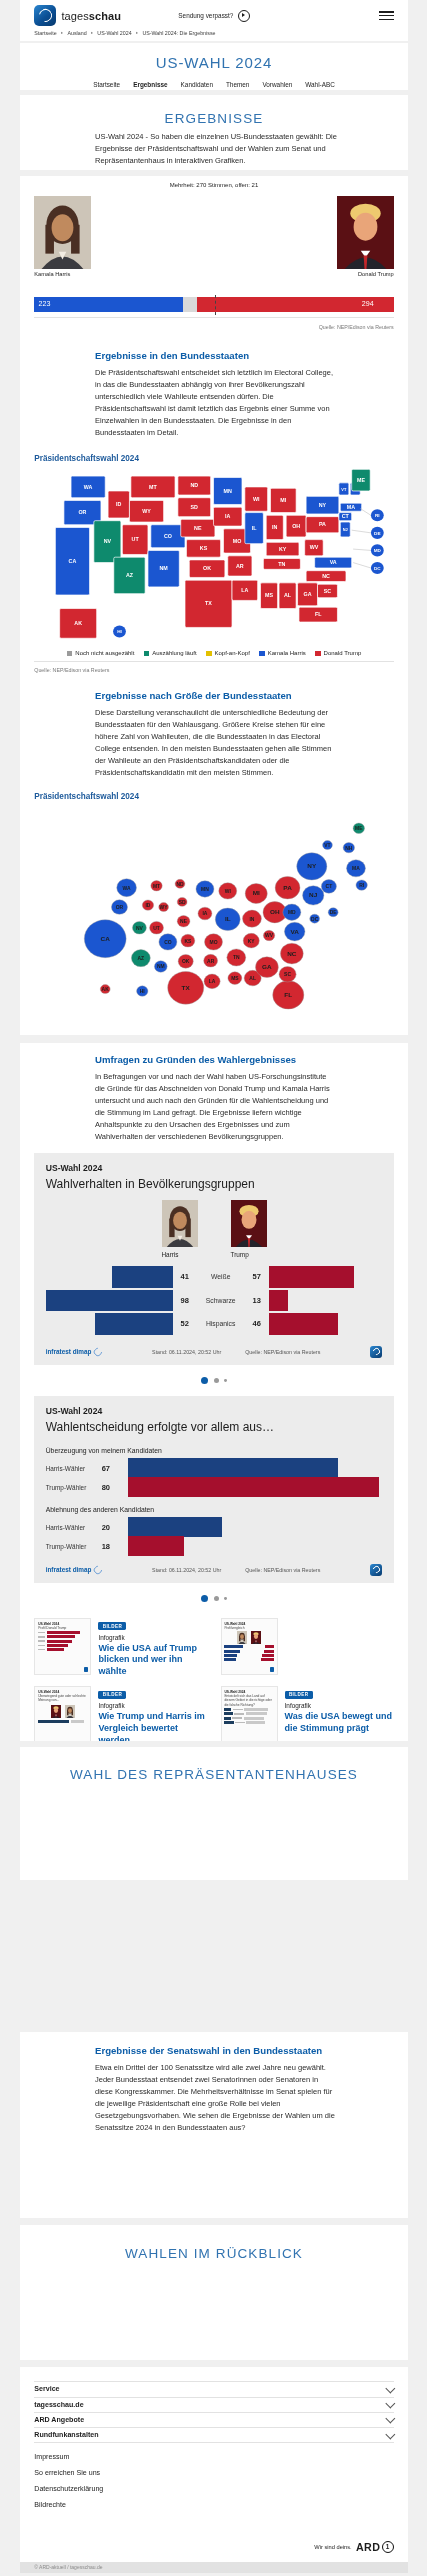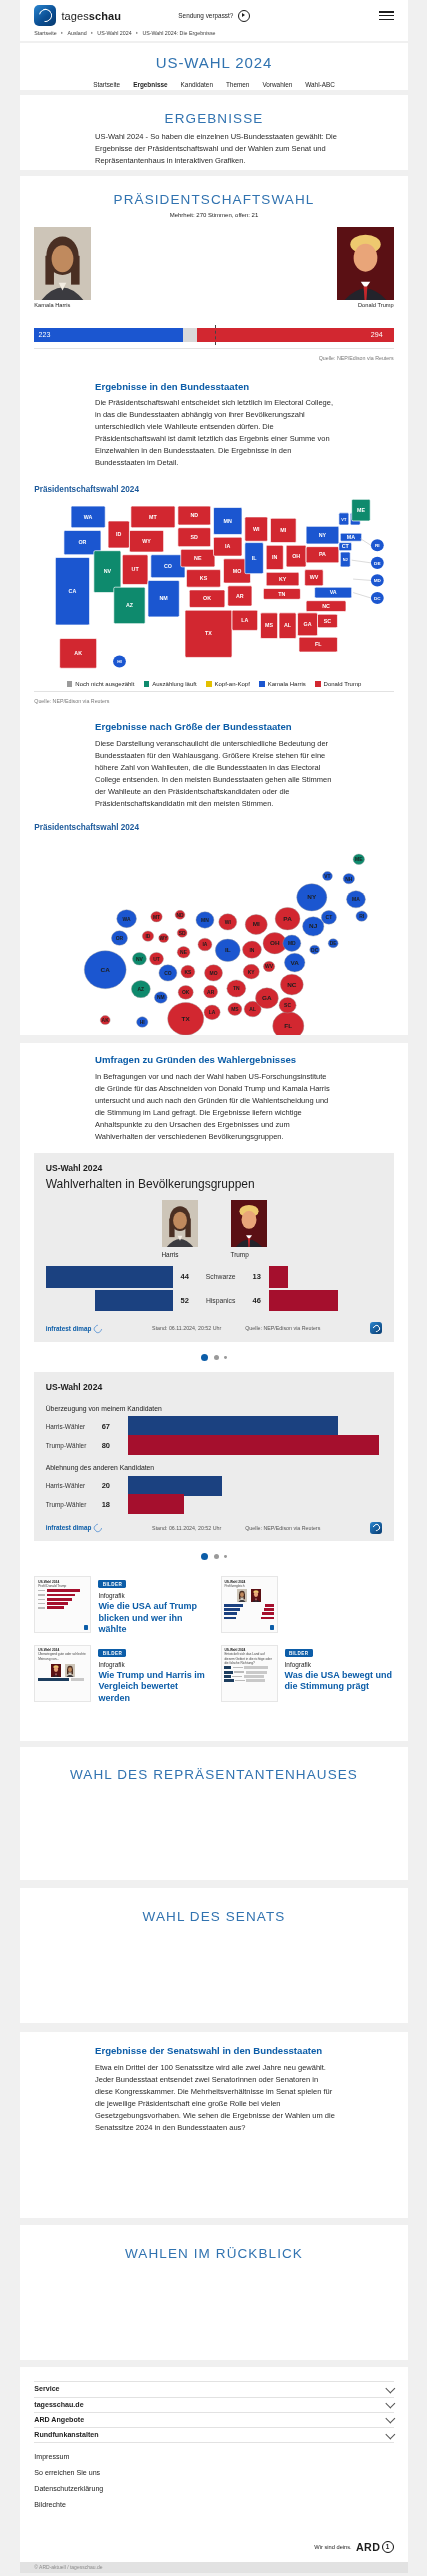--- a/index.html
+++ b/index.html
@@ -38,21 +38,21 @@
   .pres-media{position:relative;height:120px;margin:1.4px 14.3px 0;}
   .photo{position:absolute;top:18.5px;width:57px;height:73px;overflow:hidden;}
   .photo svg{display:block;width:100%;height:100%;}
   .photo.l{left:0;} .photo.r{right:0;}
   .photo-cap{position:absolute;top:94px;font-size:5.7px;color:#1d1d1d;}
   .photo-cap.l{left:0;} .photo-cap.r{right:0;text-align:right;}
 
   .ebar{position:relative;margin:0 14.3px;height:14.3px;display:flex;}
   .ebar .seg{height:100%;}
   .ebar .num{position:absolute;top:0;line-height:14.3px;color:#fff;font-size:7.1px;}
-  .num-l{left:4.3px;} .num-r{right:11px;}
+  .num-l{left:4.3px;} .num-r{right:20px;}
   .marker{position:absolute;top:-2.9px;bottom:-2.9px;border-left:0.7px dashed #444;}
 
   .divider{border:none;border-top:0.7px solid #e2e2e2;margin:5.7px 14.3px;}
   .quelle{font-size:5.3px;color:#787878;margin:0 14.3px;}
   .quelle.right{text-align:right;}
 
   .map-title{margin:0 0 0 14.3px;font-size:8.2px;font-weight:bold;color:#1d5a9b;}
   svg.map{display:block;margin:4.3px 14.3px 0;}
   .legend{display:flex;justify-content:center;gap:9.3px;margin-top:5.7px;font-size:6px;color:#1d1d1d;}
   .legend .itm{display:flex;align-items:center;gap:2.9px;}
@@ -168,21 +168,20 @@
         <span class="tab">Wahl-ABC</span>
       </div>
   </div>
 
   <div class="block" style="top:95px;height:75px;">
     <h2 class="sec-h" style="margin-top:15.7px;">ERGEBNISSE</h2>
     <p class="text-col">US-Wahl 2024 - So haben die einzelnen US-Bundesstaaten gewählt: Die Ergebnisse der Präsidentschaftswahl und der Wahlen zum Senat und Repräsentantenhaus in interaktiven Grafiken.</p>
   </div>
 
   <div class="block" style="top:176px;height:859px;">
-    <h2 class="sec-h" style="margin-top:15.7px;">PRÄSIDENTSCHAFTSWAHL</h2>
     <div class="pres-media">
       <div class="pres-sub">Mehrheit: 270 Stimmen, offen: 21</div>
       <div class="photo l">
           <svg viewBox="0 0 60 76" preserveAspectRatio="none">
             <rect width="60" height="76" fill="#cdc5b8"></rect>
             <ellipse cx="30" cy="30" rx="17" ry="20" fill="#4a2f23"></ellipse>
             <rect x="12" y="30" width="9" height="30" fill="#4a2f23"></rect>
             <rect x="39" y="30" width="9" height="30" fill="#4a2f23"></rect>
             <ellipse cx="30" cy="33" rx="11.5" ry="14" fill="#c08a5e"></ellipse>
             <path d="M8,76 Q30,50 52,76 Z" fill="#3b3b40"></path>
@@ -493,23 +492,34 @@
                 <path d="M25,57 L30,64 L35,57 Z" fill="#fff"></path>
                 <path d="M28,62 L32,62 L31,76 L29,76 Z" fill="#c3272b"></path>
               </svg>
             </div>
           <div class="nm">Trump</div>
         </div>
       </div>
       <div class="bf" id="bf">
           <div class="bf-row">
             <span class="bf-lbar">
+              <i style="width:61px;background:#1b4180"></i>
+            </span>
+            <span class="bf-val l">41</span>
+            <span class="bf-cat">Weiße</span>
+            <span class="bf-val r">57</span>
+            <span class="bf-rbar">
+              <i style="width:85px;background:#a50f2d"></i>
+            </span>
+          </div>
+          <div class="bf-row">
+            <span class="bf-lbar">
               <i style="width:127px;background:#1b4180"></i>
             </span>
-            <span class="bf-val l">44</span>
+            <span class="bf-val l">98</span>
             <span class="bf-cat">Schwarze</span>
             <span class="bf-val r">13</span>
             <span class="bf-rbar">
               <i style="width:19.5px;background:#a50f2d"></i>
             </span>
           </div>
           <div class="bf-row">
             <span class="bf-lbar">
               <i style="width:78px;background:#1b4180"></i>
             </span>
@@ -532,20 +542,21 @@
           </span>
         <span class="mini-logo"></span>
       </div>
     </div>
     <div class="dots">
       <span class="dot d1 a"></span><span class="dot d2"></span><span class="dot d3"></span>
     </div>
 
     <div class="chart-card">
       <div class="card-kicker">US-Wahl 2024</div>
+      <div class="card-title">Wahlentscheidung erfolgte vor allem aus…</div>
       <div class="dec" id="decision">
           <div class="dec-group-label">Überzeugung von meinem Kandidaten</div>
           <div class="dec-row">
             <span class="lb">Harris-Wähler</span>
             <span class="vl">67</span>
             <span>
               <span class="dec-bar" style="display:block;width:210px;background:#1b4180"></span>
             </span>
           </div>
           <div class="dec-row">
@@ -727,23 +738,20 @@
           </div>
           <div><span class="badge">BILDER</span><div class="t-label">Infografik</div><div class="t-title">Was die USA bewegt und die Stimmung prägt</div></div>
         </article>
       </div>
   </div>
 
   <div class="block" style="top:1747px;height:133px;">
     <h2 class="sec-h" style="margin-top:20px;">WAHL DES REPRÄSENTANTENHAUSES</h2>
   </div>
 
-  <div class="block" style="top:1888px;height:135px;">
-    <h2 class="sec-h" style="margin-top:21.4px;">WAHL DES SENATS</h2>
-  </div>
 
   <div class="block" style="top:2032px;height:186px;">
     <h3 class="inner-h" style="margin-top:13px;">Ergebnisse der Senatswahl in den Bundesstaaten</h3>
     <p class="text-col">Etwa ein Drittel der 100 Senatssitze wird alle zwei Jahre neu gewählt. Jeder Bundesstaat entsendet zwei Senatorinnen oder Senatoren in diese Kongresskammer. Die Mehrheitsverhältnisse im Senat spielen für die jeweilige Präsidentschaft eine große Rolle bei vielen Gesetzgebungsvorhaben. Wie sehen die Ergebnisse der Wahlen um die Senatssitze 2024 in den Bundesstaaten aus?</p>
   </div>
 
   <div class="block" style="top:2225px;height:135px;">
     <h2 class="sec-h" style="margin-top:21.4px;">WAHLEN IM RÜCKBLICK</h2>
   </div>
 

